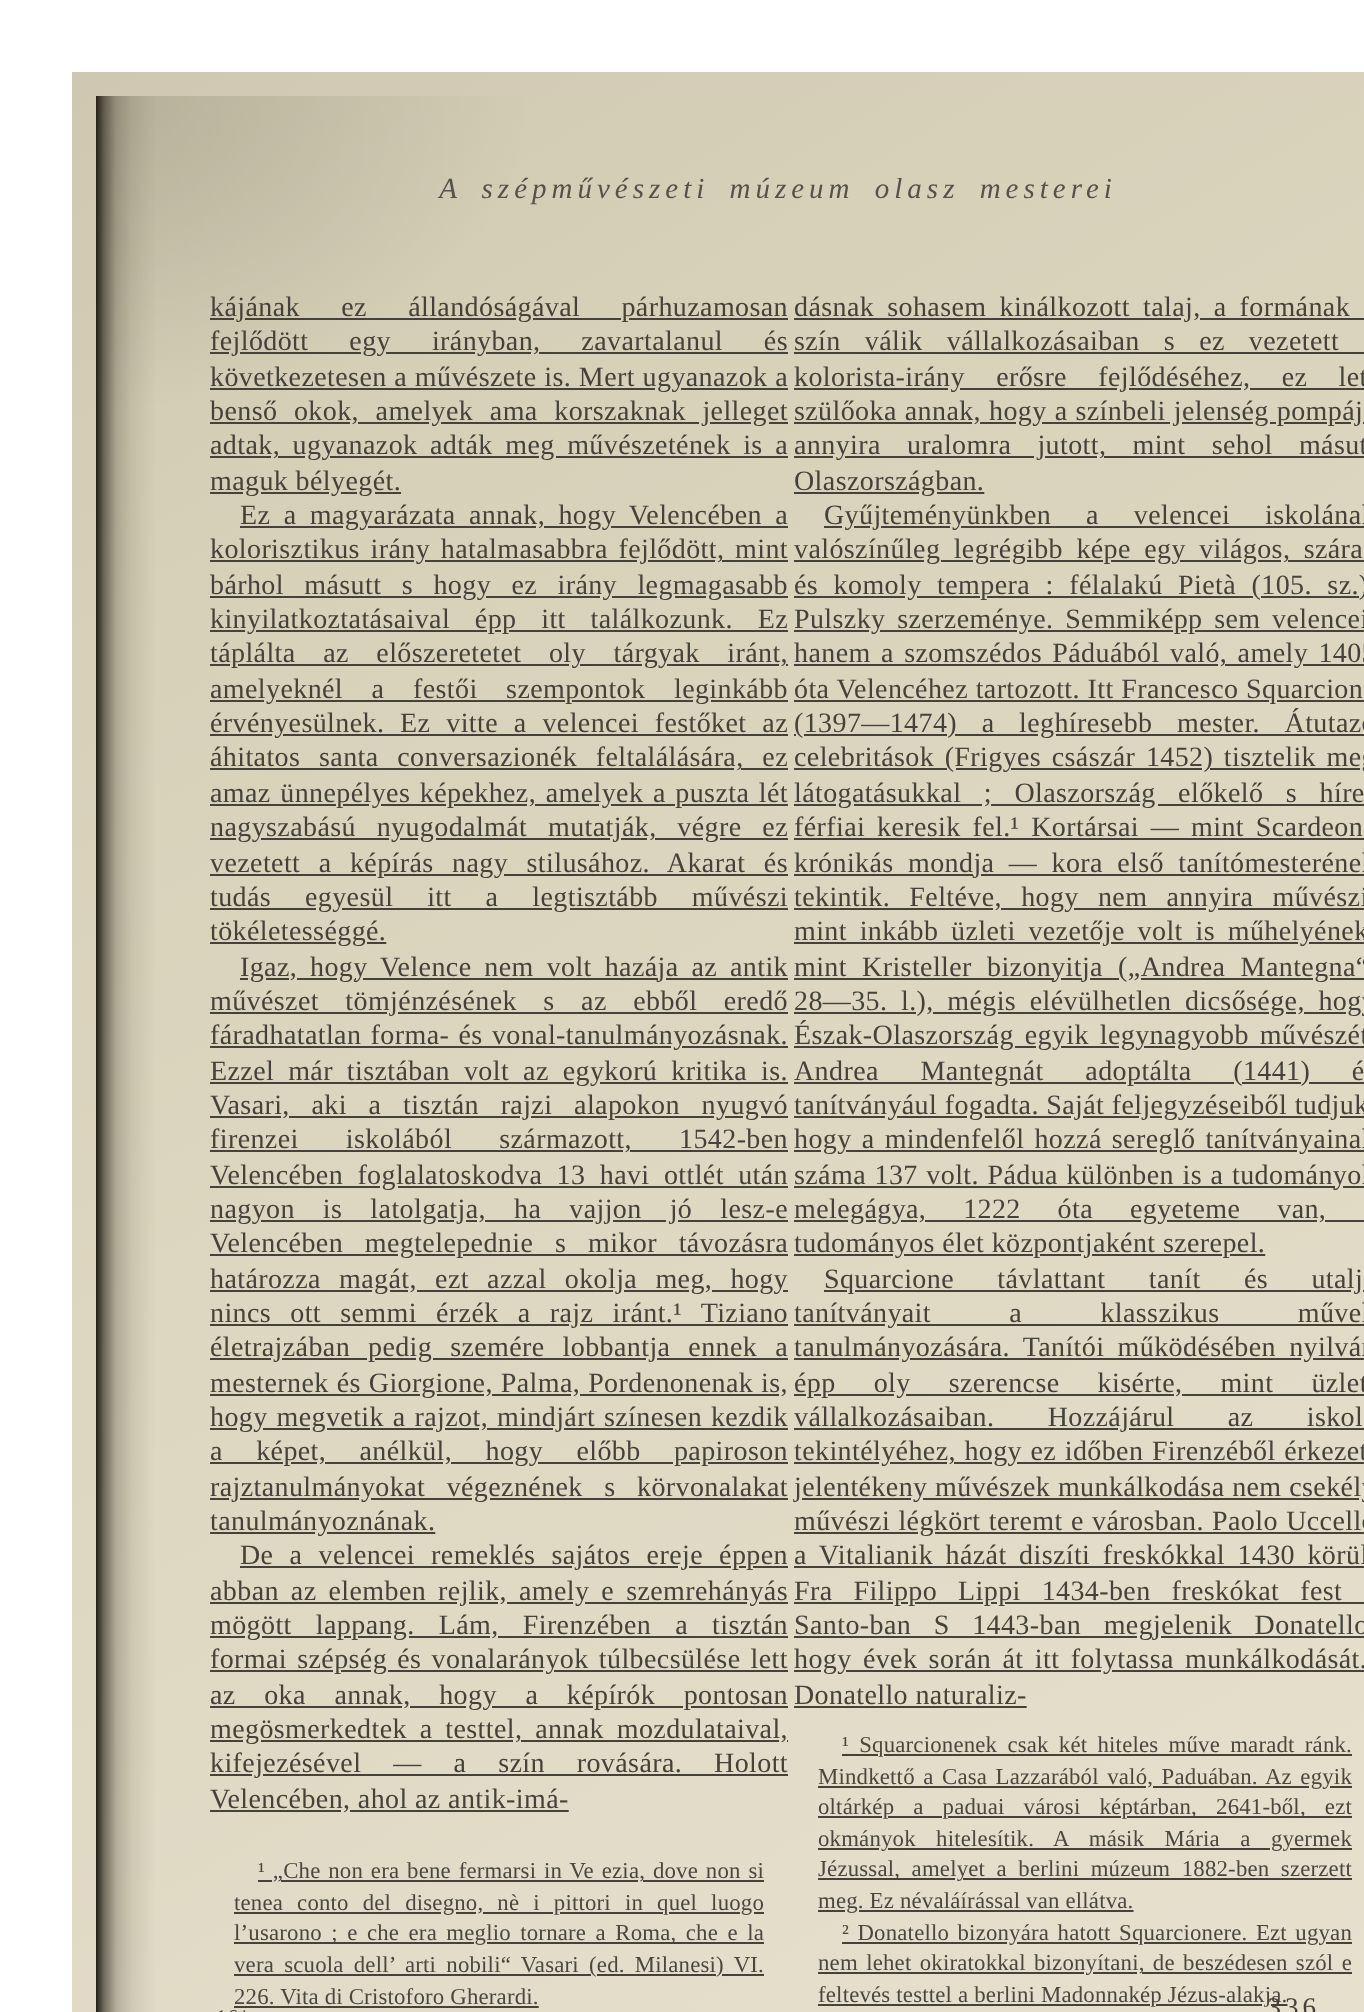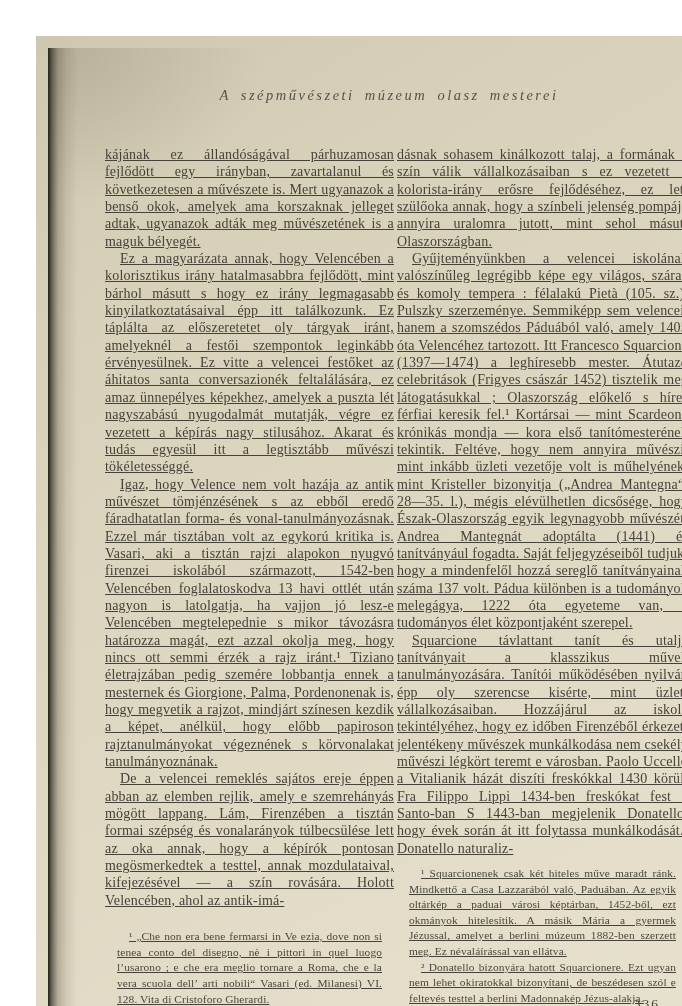--- a/index.html
+++ b/index.html
@@ -84,30 +84,30 @@
   <div class="header">
     <span class="header-title">A szépművészeti múzeum olasz mesterei</span>
   </div>
 
   <div class="col col-left">
     <p class="para no-indent">kájának ez állandóságával párhuzamosan fejlődött egy irányban, zavartalanul és következetesen a művészete is. Mert ugyanazok a benső okok, amelyek ama korszaknak jelleget adtak, ugyanazok adták meg művészetének is a maguk bélyegét.</p>
     <p class="para">Ez a magyarázata annak, hogy Velencében a kolorisztikus irány hatalmasabbra fejlődött, mint bárhol másutt s hogy ez irány legmagasabb kinyilatkoztatásaival épp itt találkozunk. Ez táplálta az előszeretetet oly tárgyak iránt, amelyeknél a festői szempontok leginkább érvényesülnek. Ez vitte a velencei festőket az áhitatos santa conversazionék feltalálására, ez amaz ünnepélyes képekhez, amelyek a puszta lét nagyszabású nyugodalmát mutatják, végre ez vezetett a képírás nagy stilusához. Akarat és tudás egyesül itt a legtisztább művészi tökéletességgé.</p>
     <p class="para">Igaz, hogy Velence nem volt hazája az antik művészet tömjénzésének s az ebből eredő fáradhatatlan forma- és vonal-tanulmányozásnak. Ezzel már tisztában volt az egykorú kritika is. Vasari, aki a tisztán rajzi alapokon nyugvó firenzei iskolából származott, 1542-ben Velencében foglalatoskodva 13 havi ottlét után nagyon is latolgatja, ha vajjon jó lesz-e Velencében megtelepednie s mikor távozásra határozza magát, ezt azzal okolja meg, hogy nincs ott semmi érzék a rajz iránt.¹ Tiziano életrajzában pedig szemére lobbantja ennek a mesternek és Giorgione, Palma, Pordenonenak is, hogy megvetik a rajzot, mindjárt színesen kezdik a képet, anélkül, hogy előbb papiroson rajztanulmányokat végeznének s körvonalakat tanulmányoznának.</p>
     <p class="para">De a velencei remeklés sajátos ereje éppen abban az elemben rejlik, amely e szemrehányás mögött lappang. Lám, Firenzében a tisztán formai szépség és vonalarányok túlbecsülése lett az oka annak, hogy a képírók pontosan megösmerkedtek a testtel, annak mozdulataival, kifejezésével — a szín rovására. Holott Velencében, ahol az antik-imá-</p>
     <div class="footnotes">
-      <p class="fn">¹ „Che non era bene fermarsi in Ve ezia, dove non si tenea conto del disegno, nè i pittori in quel luogo l’usarono ; e che era meglio tornare a Roma, che e la vera scuola dell’ arti nobili“ Vasari (ed. Milanesi) VI. 128. Vita di Cristoforo Gherardi.</p>
+      <p class="fn">¹ „Che non era bene fermarsi in Ve ezia, dove non si tenea conto del disegno, nè i pittori in quel luogo l’usarono ; e che era meglio tornare a Roma, che e la vera scuola dell’ arti nobili“ Vasari (ed. Milanesi) VI. 226. Vita di Cristoforo Gherardi.</p>
     </div>
   </div>
 
   <div class="col col-right">
     <p class="para no-indent">dásnak sohasem kinálkozott talaj, a formának a szín válik vállalkozásaiban s ez vezetett a kolorista-irány erősre fejlődéséhez, ez lett szülőoka annak, hogy a színbeli jelenség pompája annyira uralomra jutott, mint sehol másutt Olaszországban.</p>
     <p class="para">Gyűjteményünkben a velencei iskolának valószínűleg legrégibb képe egy világos, száraz és komoly tempera : félalakú Pietà (105. sz.), Pulszky szerzeménye. Semmiképp sem velencei, hanem a szomszédos Páduából való, amely 1405 óta Velencéhez tartozott. Itt Francesco Squarcione (1397—1474) a leghíresebb mester. Átutazó celebritások (Frigyes császár 1452) tisztelik meg látogatásukkal ; Olaszország előkelő s híres férfiai keresik fel.¹ Kortársai — mint Scardeone krónikás mondja — kora első tanítómesterének tekintik. Feltéve, hogy nem annyira művészi, mint inkább üzleti vezetője volt is műhelyének, mint Kristeller bizonyitja („Andrea Mantegna“, 28—35. l.), mégis elévülhetlen dicsősége, hogy Észak-Olaszország egyik legynagyobb művészét, Andrea Mantegnát adoptálta (1441) és tanítványául fogadta. Saját feljegyzéseiből tudjuk, hogy a mindenfelől hozzá sereglő tanítványainak száma 137 volt. Pádua különben is a tudományok melegágya, 1222 óta egyeteme van, a tudományos élet központjaként szerepel.</p>
     <p class="para">Squarcione távlattant tanít és utalja tanítványait a klasszikus művek tanulmányozására. Tanítói működésében nyilván épp oly szerencse kisérte, mint üzleti vállalkozásaiban. Hozzájárul az iskola tekintélyéhez, hogy ez időben Firenzéből érkezett jelentékeny művészek munkálkodása nem csekély művészi légkört teremt e városban. Paolo Uccello a Vitalianik házát diszíti freskókkal 1430 körül. Fra Filippo Lippi 1434-ben freskókat fest a Santo-ban S 1443-ban megjelenik Donatello, hogy évek során át itt folytassa munkálkodását.² Donatello naturaliz-</p>
     <div class="footnotes">
-      <p class="fn">¹ Squarcionenek csak két hiteles műve maradt ránk. Mindkettő a Casa Lazzarából való, Paduában. Az egyik oltárkép a paduai városi képtárban, 1452-ből, ezt okmányok hitelesítik. A másik Mária a gyermek Jézussal, amelyet a berlini múzeum 1882-ben szerzett meg. Ez névaláírással van ellátva.</p>
+      <p class="fn">¹ Squarcionenek csak két hiteles műve maradt ránk. Mindkettő a Casa Lazzarából való, Paduában. Az egyik oltárkép a paduai városi képtárban, 2641-ből, ezt okmányok hitelesítik. A másik Mária a gyermek Jézussal, amelyet a berlini múzeum 1882-ben szerzett meg. Ez névaláírással van ellátva.</p>
       <p class="fn">² Donatello bizonyára hatott Squarcionere. Ezt ugyan nem lehet okiratokkal bizonyítani, de beszédesen szól e feltevés testtel a berlini Madonnakép Jézus-alakja.</p>
     </div>
   </div>
 
   <div class="sig-mark">16*</div>
 
   <div class="page-number">336</div>
 
 </div>
 

